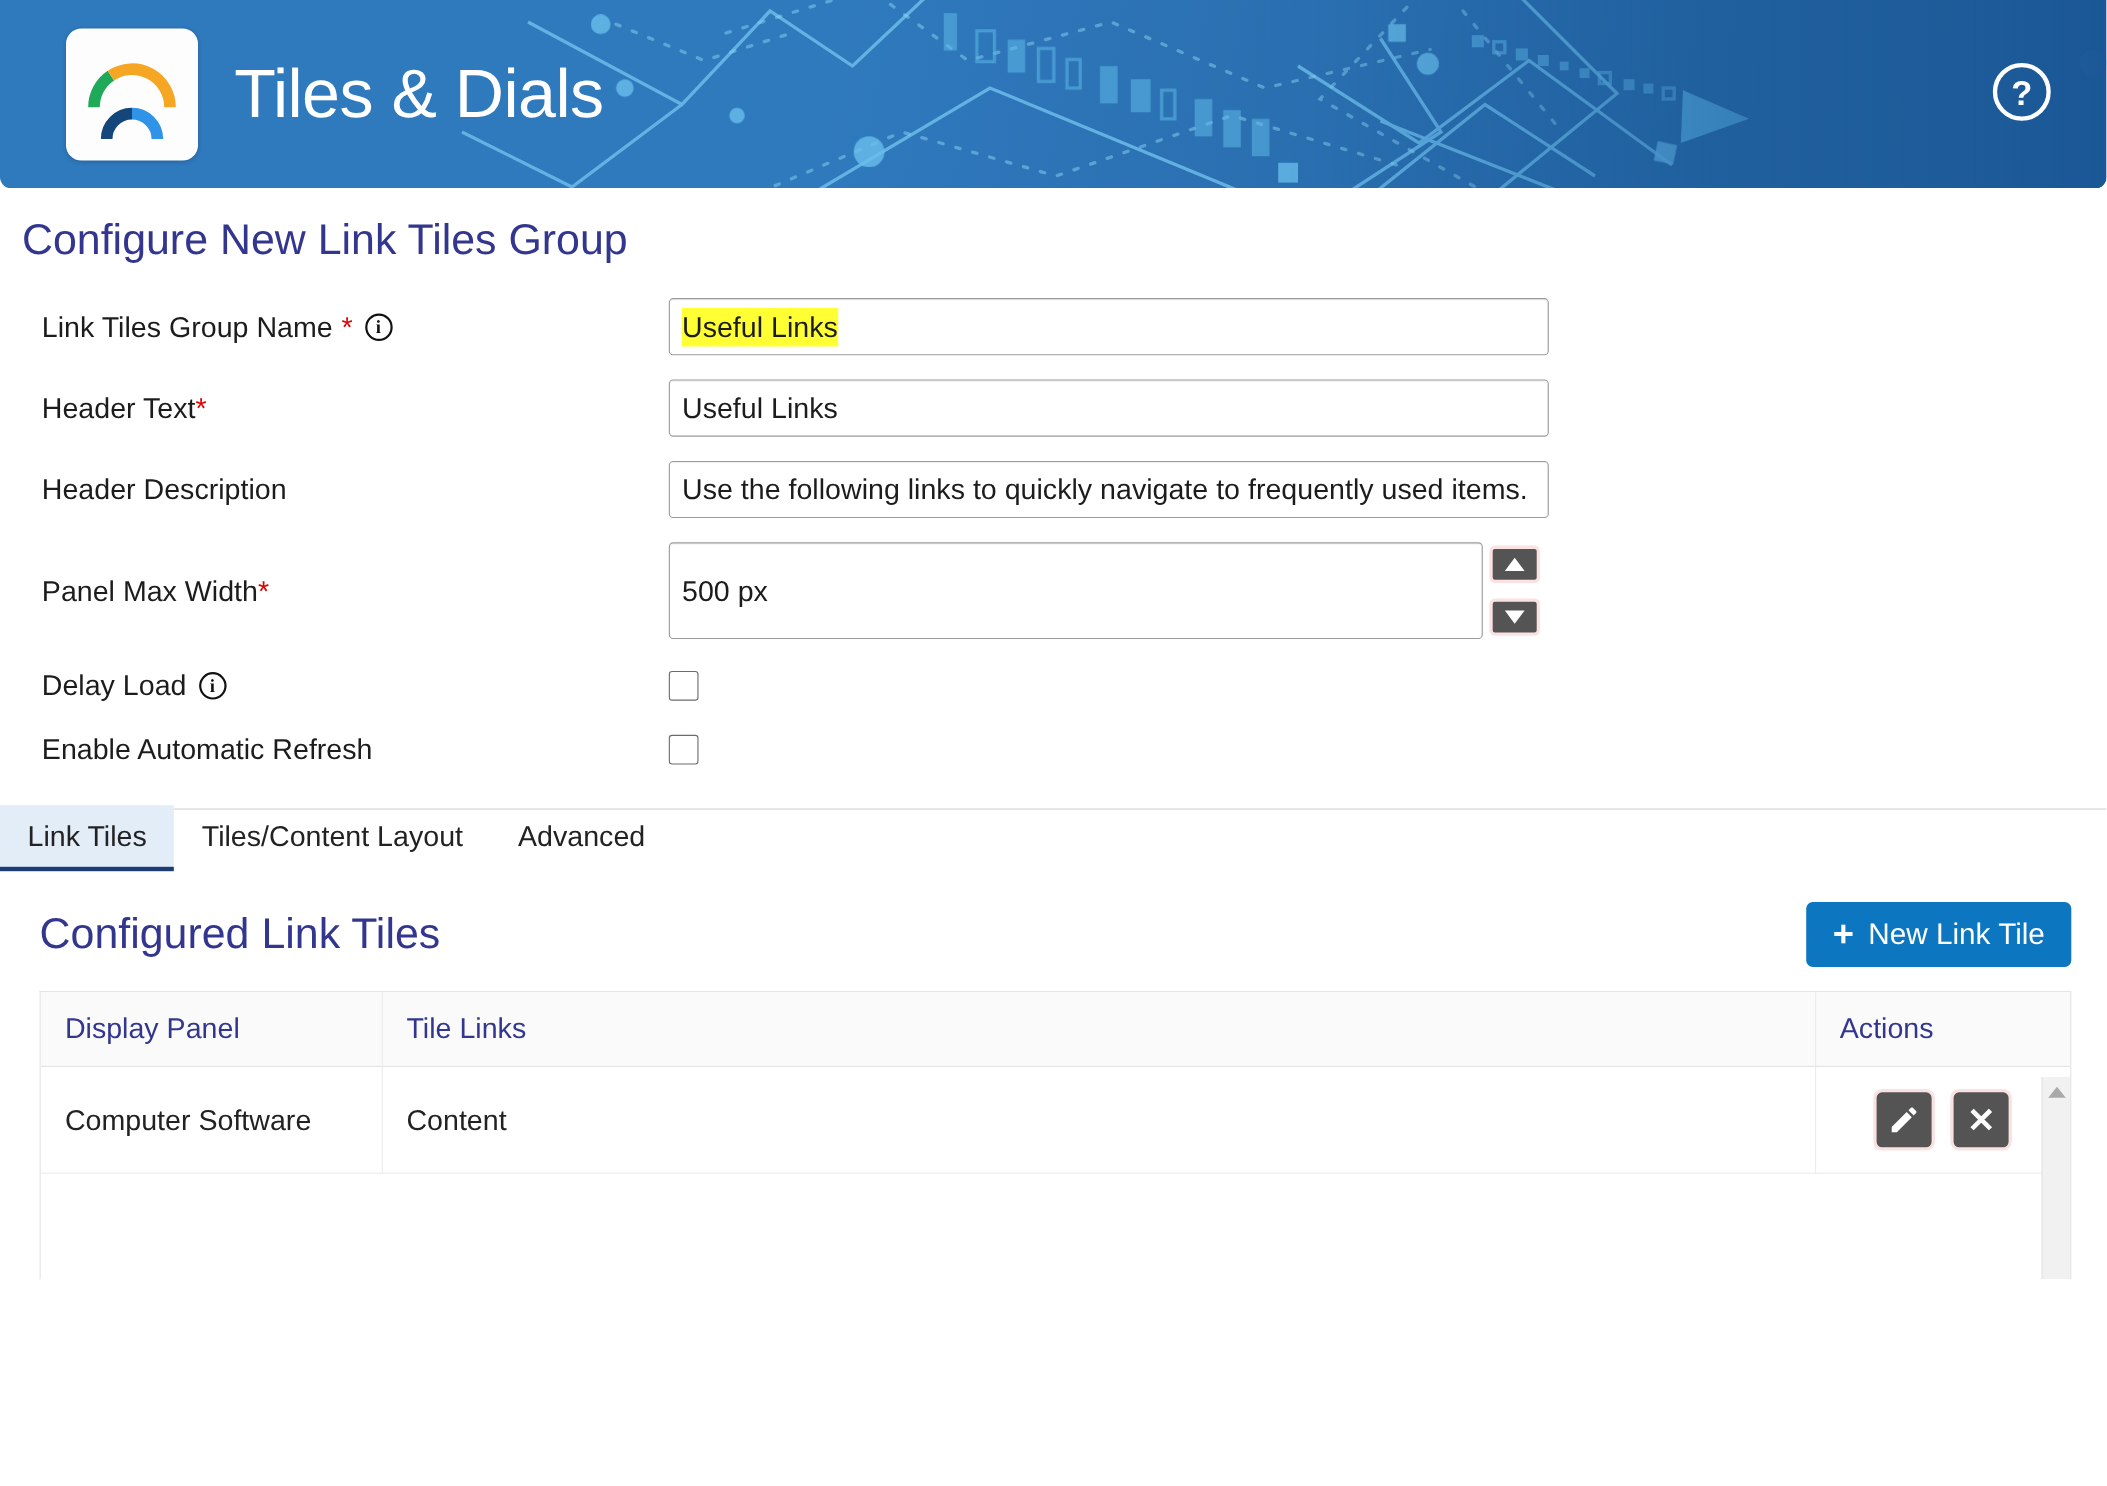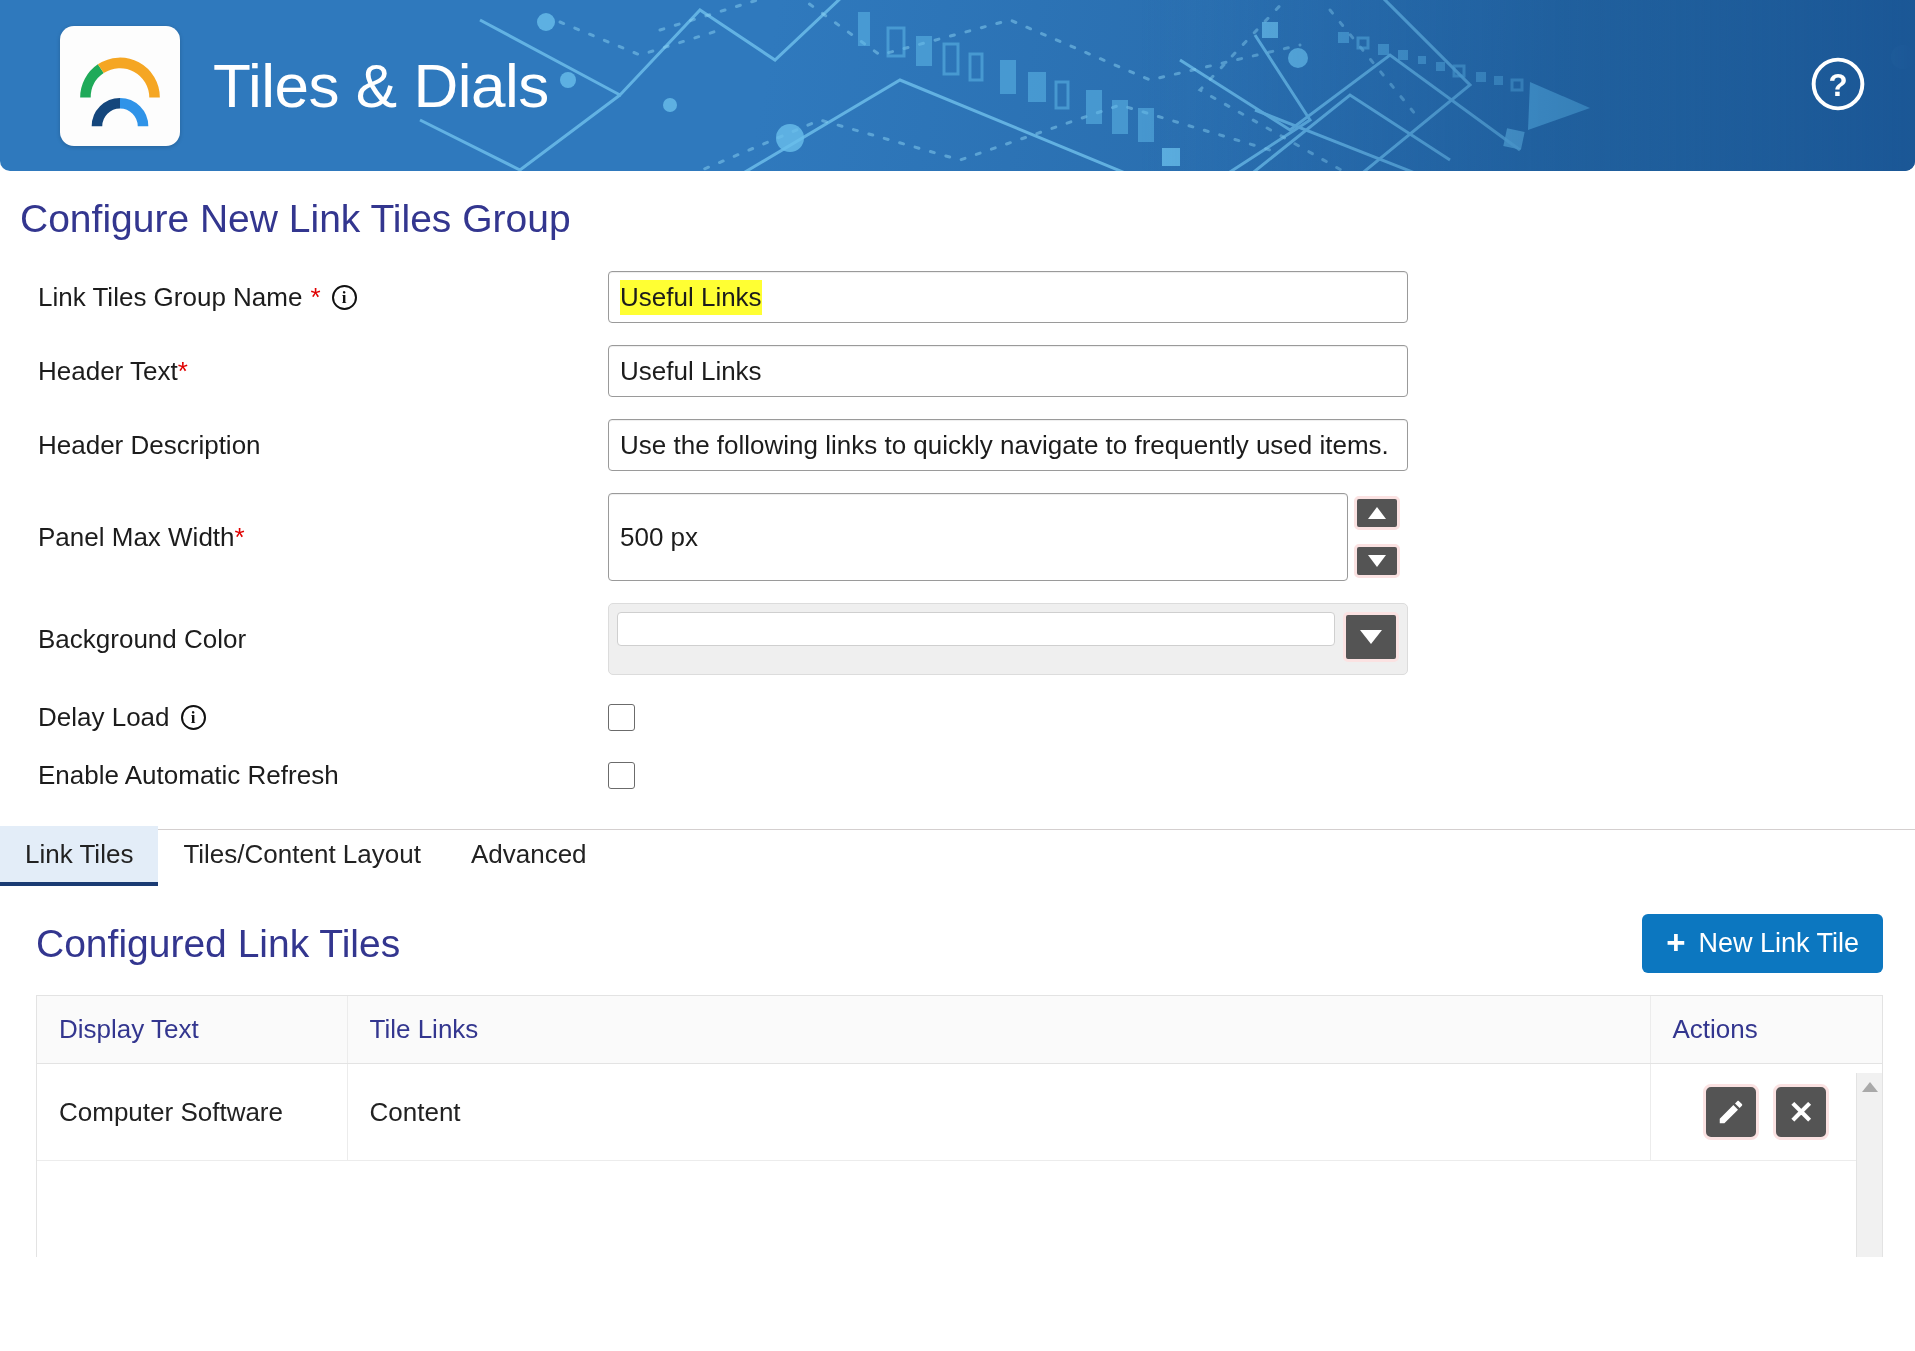--- a/index.html
+++ b/index.html
@@ -484,33 +484,20 @@
               <div class="tri-up"></div>
             </div>
           <div class="spinbtn">
               <div class="tri-down"></div>
             </div>
         </div>
       </div>
     </div>
   </div>
 
-  <div class="frow" style="margin-top:22px;">
-    <div class="flabel">
-      <span>Background Color</span>
-    </div>
-    <div class="fcontrol">
-      <div class="colorwrap">
-        <div class="colorinput"></div>
-        <div class="colorbtn">
-            <div class="tri-down-lg"></div>
-          </div>
-      </div>
-    </div>
-  </div>
 
   <div class="frow" style="margin-top:18px;">
     <div class="flabel">
       <span>Delay Load</span>
       <span class="info-i">i</span>
     </div>
     <div class="fcontrol">
       <div class="chkbox"></div>
     </div>
   </div>
@@ -538,21 +525,21 @@
     <button class="new-btn">
       <span class="plus">+</span>
       <span>New Link Tile</span>
     </button>
   </div>
 
   <div class="tablewrap">
     <table>
       <thead>
         <tr>
-          <th class="col-display">Display Text</th>
+          <th class="col-display">Display Panel</th>
           <th>Tile Links</th>
           <th class="col-actions">Actions</th>
         </tr>
       </thead>
       <tbody>
         <tr>
           <td>Computer Software</td>
           <td>Content</td>
           <td class="actcell">
             <div class="actbtns">

